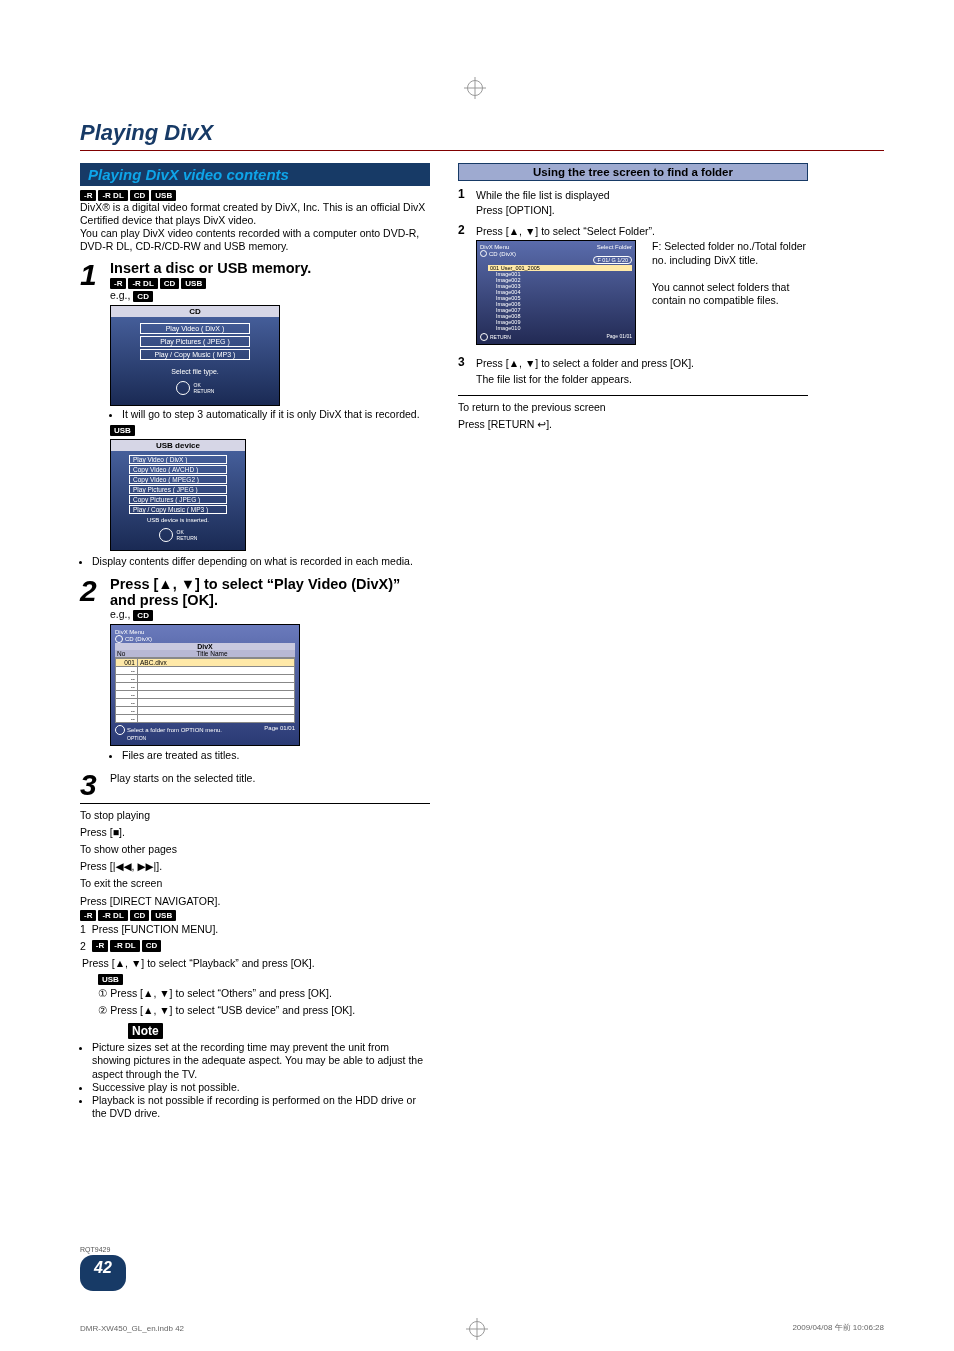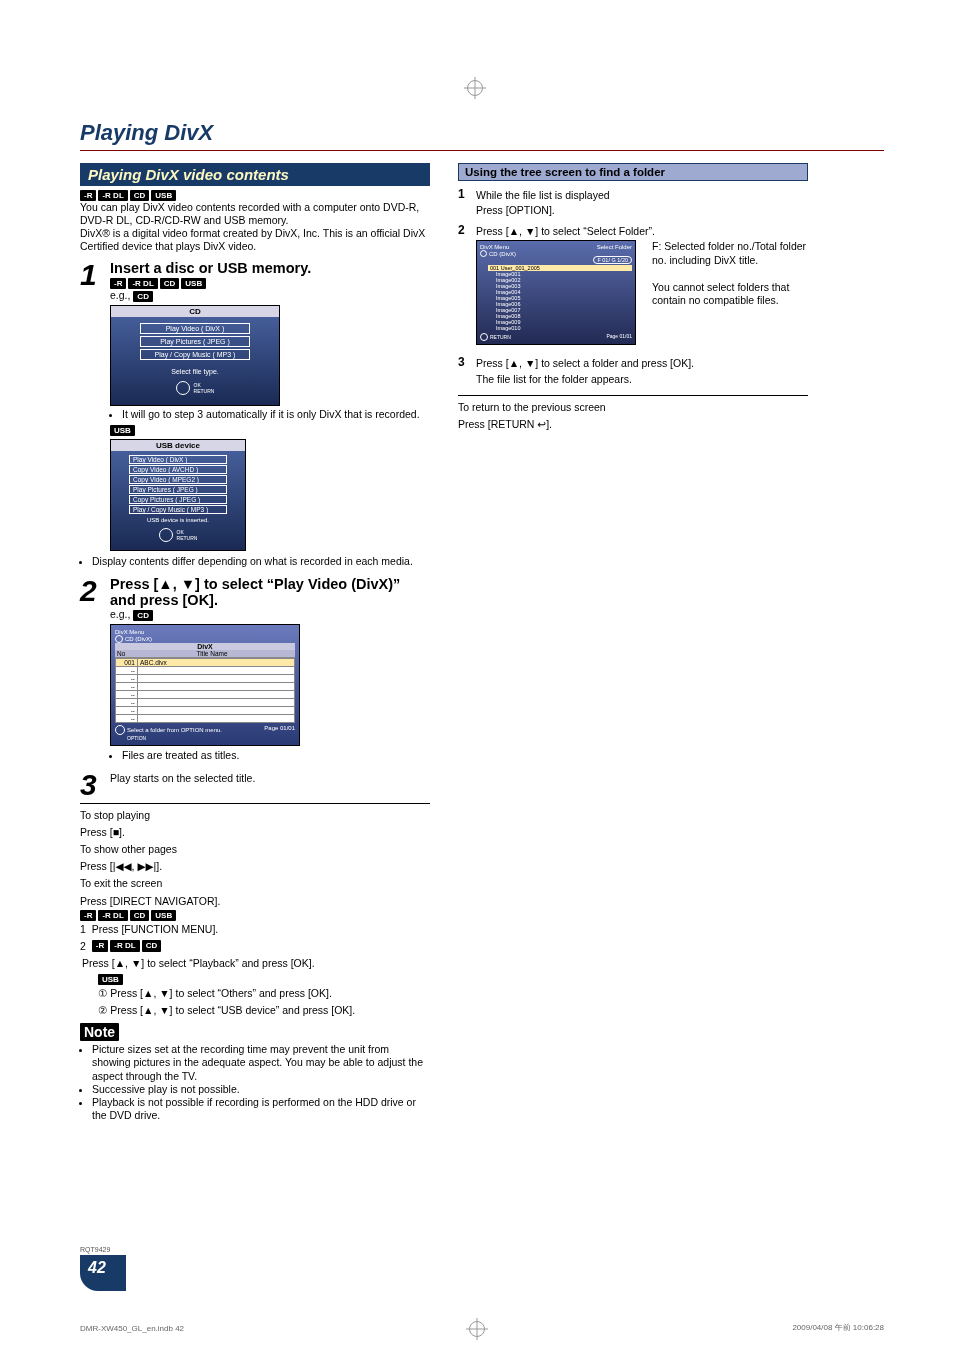--- a/index.html
+++ b/index.html
@@ -55,21 +55,21 @@
     gap: 28px;
   }
   .col {
     width: 350px;
     display: flex;
     flex-direction: column;
   }
 
   .section-bar {
     background: #173a66;
-    color: #fef9c3;
+    color: #0ea5e9;
     font-weight: bold;
     font-style: italic;
     font-size: 15px;
     padding: 3px 8px;
     margin-bottom: 4px;
   }
   .media-tags { display: flex; gap: 2px; flex-wrap: wrap; }
   .media-tag {
     display: inline-block;
     background: #000;
@@ -145,31 +145,32 @@
   .list-cols { display: flex; background: #b8b8d4; color: #000; font-size: 6.5px; }
   .list-cols > div { padding: 0 2px; }
   .list-row { display:flex; background: #fff; color:#000; font-size:6.5px; border-top:1px solid #888;}
   .list-row .c1 { width: 22px; text-align:right; padding-right:2px; border-right:1px solid #888;}
   .list-row .c2 { flex:1; padding-left:2px; }
   .list-foot { display:flex; justify-content: space-between; font-size:6px; margin-top:2px;}
 
   .bold { font-weight: normal; }
   .para { font-size: 10.5px; line-height: 1.25; margin: 2px 0; }
   .hr-thin { border:0; border-top:1px solid #000; margin: 3px 0;}
-  .note-box { display:inline-block; background:#000; color:#fff; font-size:14px; font-weight:bold; padding:1px 4px; border-radius:1px;}
+  .note-box { display:inline-block; background:#000; color:#fff; font-size:12px; font-weight:bold; padding:1px 4px; border-radius:1px;margin-left:48px;}
 
   
   .sub-bar {
     background: #9eaad0;
     color: #000;
     font-weight: bold;
     padding: 2px 6px;
     font-size: 11.5px;
     border: 1px solid #173a66;
     margin-bottom: 6px;
+    text-align: center;
   }
   .r-step { display:flex; gap:6px; margin-bottom:4px; }
   .r-num { font-weight: bold; font-size: 12px; min-width: 12px;}
   .tree-shot {
     background: linear-gradient(#5a6cac, #222a54);
     border:1px solid #000;
     width: 160px;
     padding: 3px;
     color:#fff;
     font-size:6px;
@@ -180,24 +181,25 @@
     position: absolute;
     left: 80px;
     bottom: 60px;
   }
   .pagenum-badge {
     background: #173a66;
     color: #fff;
     font-style: italic;
     font-weight: bold;
     font-size: 16px;
-    padding: 4px 6px 14px 8px;
+    padding: 4px 6px 14px 14px;
     border-top-left-radius: 0;
     border-bottom-left-radius: 18px;
     width: 46px;
+    border-radius: 13px;
   }
   .footer-small { position:absolute; left:80px; bottom: 38px; font-size:7px; color:#555;}
   .footer-left { position:absolute; left:80px; bottom:18px; font-size:8px; color:#666;}
   .footer-right { position:absolute; right:70px; bottom:18px; font-size:8px; color:#666;}
   .footer-reg { position:absolute; left:50%; bottom:14px; transform:translateX(-50%);}
 </style>
 </head>
 <body>
 
 <div class="page">
@@ -214,22 +216,22 @@
     <div class="col">
 
       <div class="section-bar">Playing DivX video contents</div>
 
       <div class="media-tags">
         <span class="media-tag">-R</span>
         <span class="media-tag">-R DL</span>
         <span class="media-tag">CD</span>
         <span class="media-tag">USB</span>
       </div>
+      <div class="small-text">DivX® is a digital video format created by DivX, Inc. This is an official DivX Certified device that plays DivX video.</div>
       <div class="small-text">You can play DivX video contents recorded with a computer onto DVD-R, DVD-R DL, CD-R/CD-RW and USB memory.</div>
-      <div class="small-text">DivX® is a digital video format created by DivX, Inc. This is an official DivX Certified device that plays DivX video.</div>
 
       <div class="step">
         <div class="step-num">1</div>
         <div class="step-body">
           <div class="step-head">Insert a disc or USB memory.</div>
           <div class="media-tags" style="margin-top:2px;">
             <span class="media-tag">-R</span>
             <span class="media-tag">-R DL</span>
             <span class="media-tag">CD</span>
             <span class="media-tag">USB</span>

